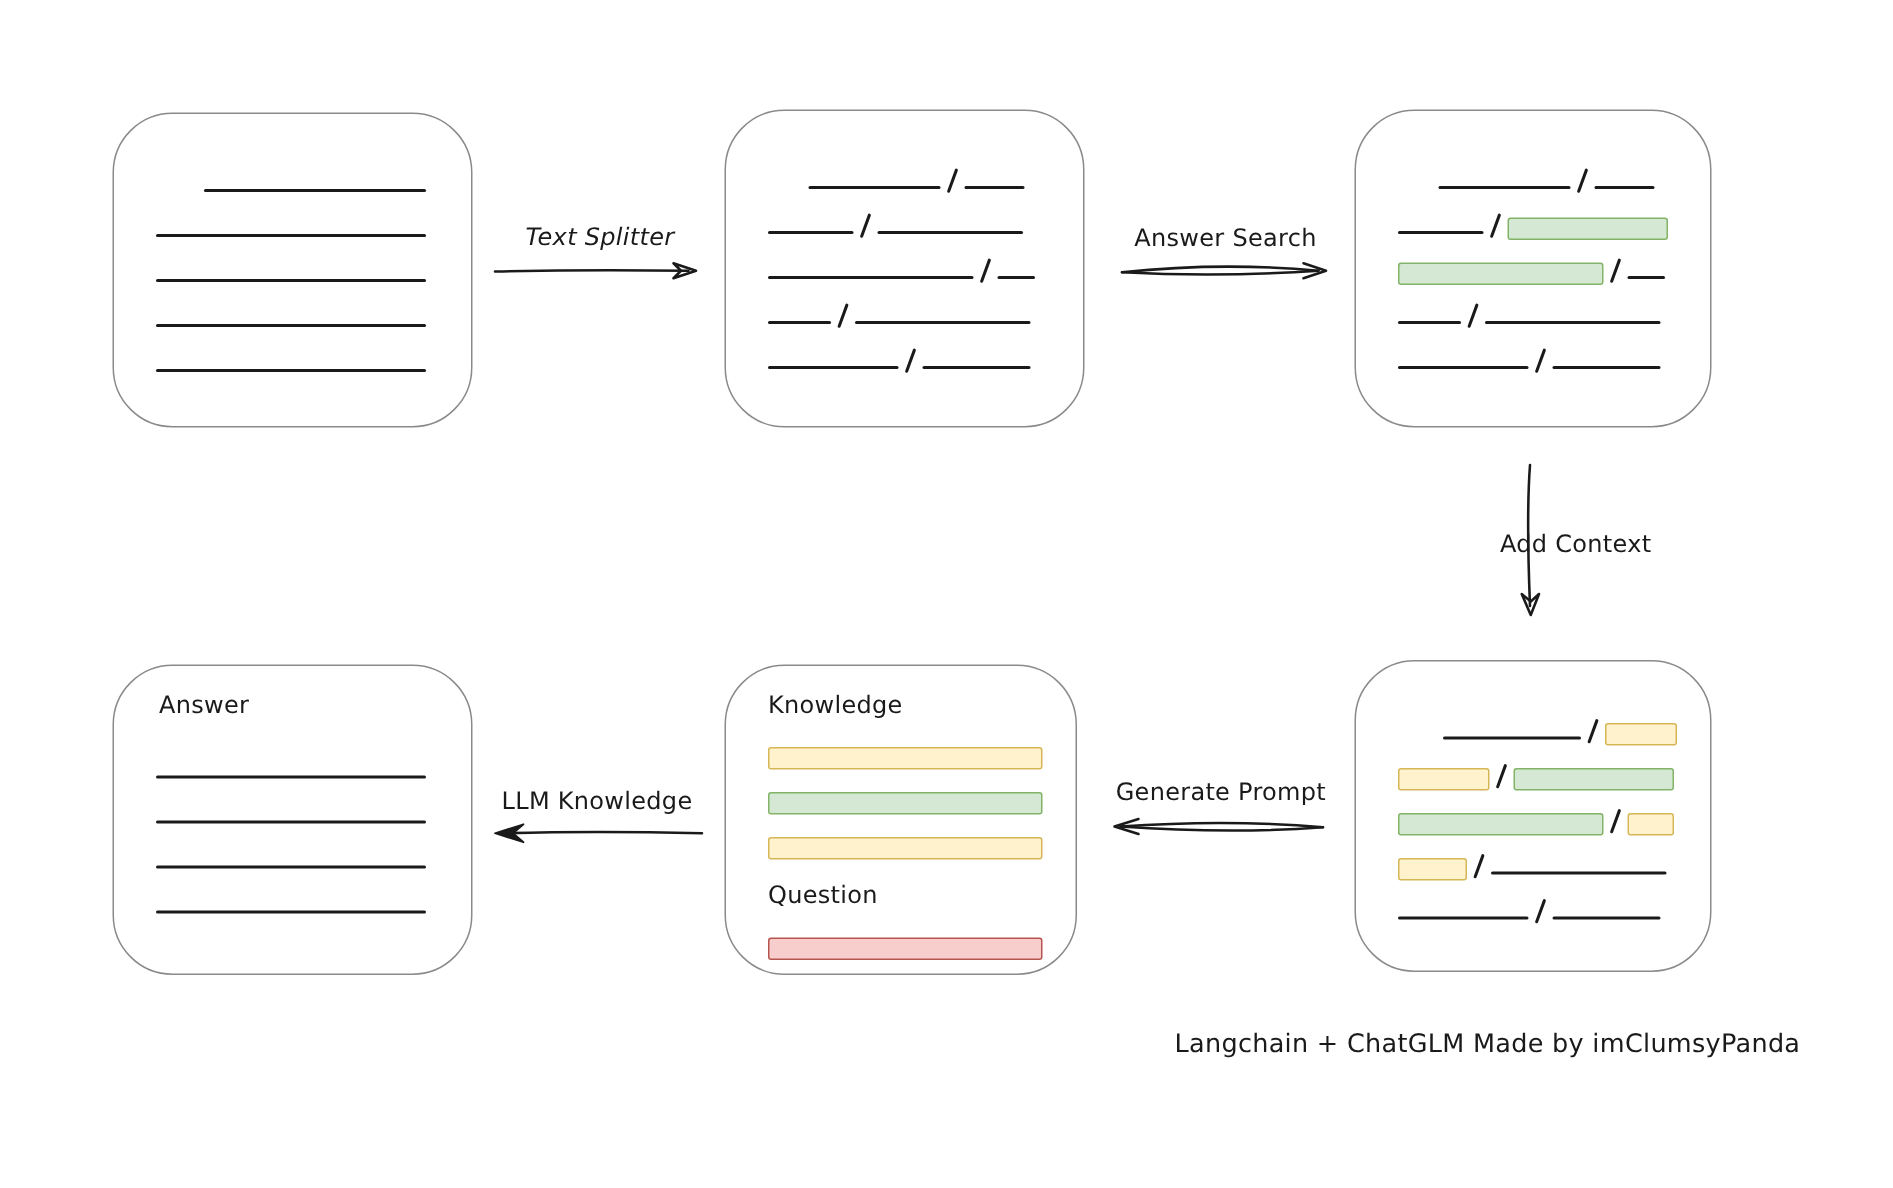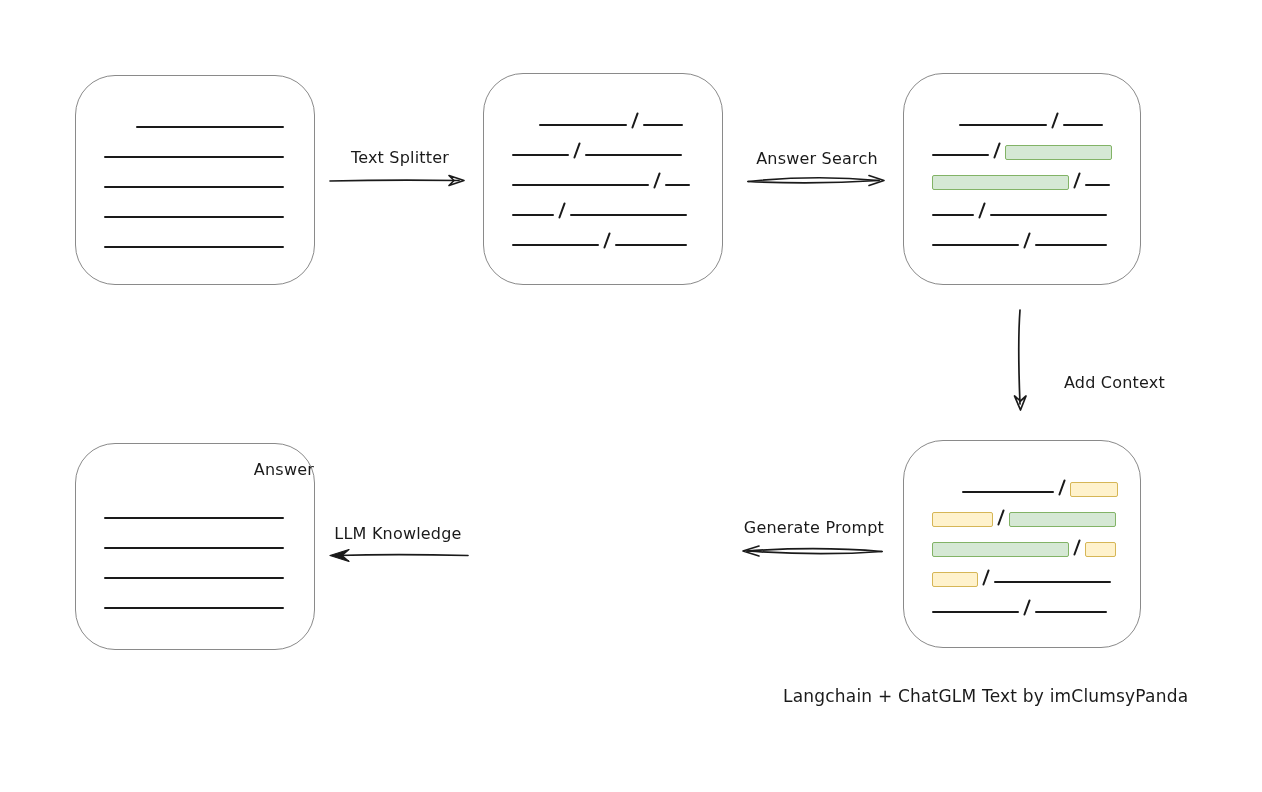--- a/index.html
+++ b/index.html
@@ -66,21 +66,20 @@
     background: var(--red-fill, #f8cecc);
     border: 1.6px solid var(--red-border, #b85450);
   }
   .box-label {
     font-size: 16px;
     color: var(--line-color, #1a1a1a);
     letter-spacing: 0.2px;
   }
   .answer-label {
     margin: 16px 0 14px 30px;
-    text-align: right;
   }
   .knowledge-label {
     margin: 4px 0 4px 28px;
   }
   .question-label {
     margin: 14px 0 4px 28px;
   }
   .bars { padding-left: 28px; }
   .bars .seg-row { height: 30px; }
   .arrow-label {
@@ -228,66 +227,88 @@
           <div class="seg seg-line" style="width: 117px;"></div>
         </div>
         <div class="seg-row">
           <div class="seg seg-line" style="width: 87px;"></div>
           <div class="seg seg-slash"></div>
           <div class="seg seg-line" style="width: 72px;"></div>
         </div>
       </div>
   </div>
 
+  <div class="box" style="left:483px; top:443px; width:235px; height:207px;">
+    <div style="padding-top:12px;">
+      <div class="box-label knowledge-label">Knowledge</div>
+      <div class="bars">
+          <div class="seg-row">
+            <div class="seg seg-yellow" style="width: 183px;"></div>
+          </div>
+          <div class="seg-row">
+            <div class="seg seg-green" style="width: 183px;"></div>
+          </div>
+          <div class="seg-row">
+            <div class="seg seg-yellow" style="width: 183px;"></div>
+          </div>
+        </div>
+      <div class="box-label question-label">Question</div>
+      <div class="bars">
+          <div class="seg-row">
+            <div class="seg seg-red" style="width: 183px;"></div>
+          </div>
+        </div>
+    </div>
+  </div>
 
   <div class="box" style="left:75px; top:443px; width:240px; height:207px;">
     <div class="box-label answer-label">Answer</div>
     <div class="box-content" style="padding-top:0;">
         <div class="seg-row">
           <div class="seg seg-line" style="width: 180px;"></div>
         </div>
         <div class="seg-row">
           <div class="seg seg-line" style="width: 180px;"></div>
         </div>
         <div class="seg-row">
           <div class="seg seg-line" style="width: 180px;"></div>
         </div>
         <div class="seg-row">
           <div class="seg seg-line" style="width: 180px;"></div>
         </div>
       </div>
   </div>
 
-  <div class="arrow-label" style="left:330px; top:148px; width:140px;">Text Splitter</div>
+  <div class="arrow-label" style="left:330px; top:148px; width:140px;font-style:italic;">Text Splitter</div>
   <svg class="arrow-svg" style="left:328px; top:172px;" width="142" height="18">
     <path d="M2,9 C45,8 95,8 131,8.5"></path>
     <path d="M121,3.5 L136,8.5 L121,13.5 L126,8.5 Z"></path>
   </svg>
 
   <div class="arrow-label" style="left:744px; top:149px; width:146px;">Answer Search</div>
   <svg class="arrow-svg" style="left:746px; top:172px;" width="144" height="18">
     <path d="M2,9.5 C50,4.5 95,5 133,8.5"></path>
     <path d="M2,9.5 C50,12 95,11 133,8.5"></path>
     <path d="M123,3.5 L138,8.5 L123,13.5"></path>
   </svg>
 
-  <div class="arrow-label" style="left:1064px; top:353px;margin-top:20px;">Add Context</div>
+  <div class="arrow-label" style="left:1000px; top:353px;">Add Context</div>
   <svg class="arrow-svg" style="left:1011px; top:308px;" width="20" height="110">
     <path d="M9,2 C6.5,35 8,70 9,96"></path>
     <path d="M3.5,88 L9.5,102 L15,88 L9.5,93 Z"></path>
   </svg>
 
   <div class="arrow-label" style="left:736px; top:518px; width:148px;text-align:right;">Generate Prompt</div>
   <svg class="arrow-svg" style="left:735px; top:543px;" width="150" height="18">
     <path d="M147,8.5 C100,4.5 55,5 12,8"></path>
     <path d="M147,8.5 C100,12 55,11 12,8"></path>
     <path d="M24,3 L8,8 L24,13"></path>
   </svg>
 
   <div class="arrow-label" style="left:328px; top:524px; width:140px;">LLM Knowledge</div>
   <svg class="arrow-svg" style="left:326px; top:548px;" width="144" height="16">
     <path d="M142,7.5 C100,6.5 45,6.5 10,7.5"></path>
     <path class="filled-head" d="M23,1.5 L4,7.5 L23,13.5 L16,7.5 Z"></path>
   </svg>
 
-  <div class="caption">Langchain + ChatGLM Text by imClumsyPanda</div>
+  <div class="caption">Langchain + ChatGLM Made by imClumsyPanda</div>
 
 </div>
 
 </body></html>

